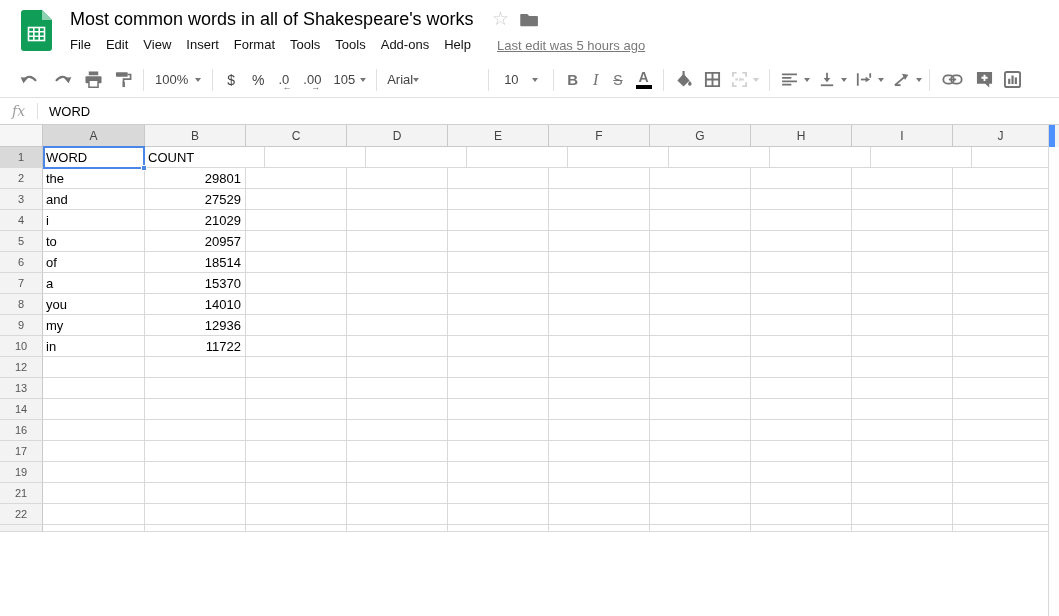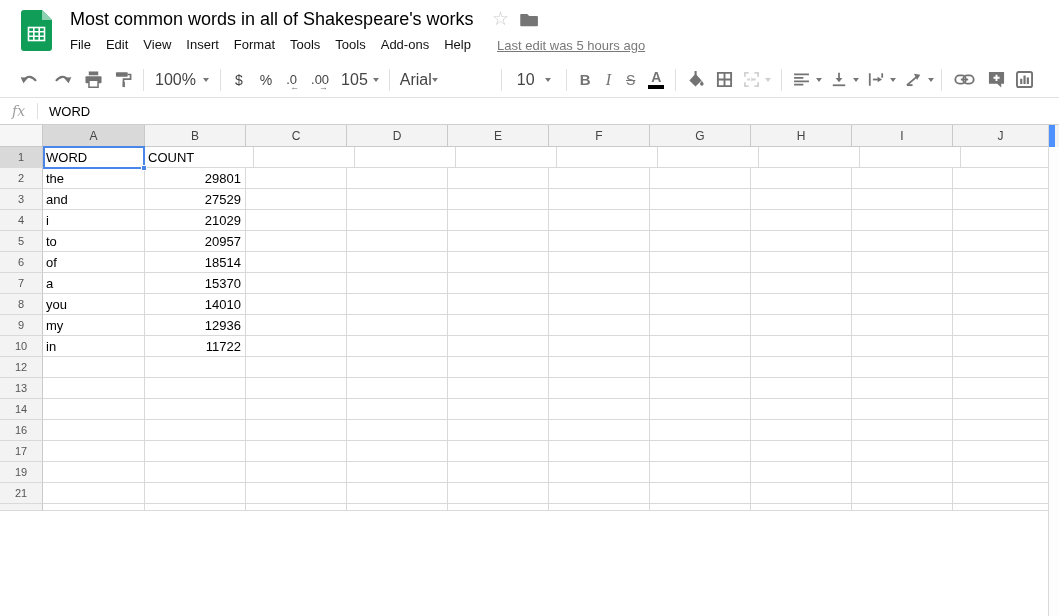--- a/index.html
+++ b/index.html
@@ -15,21 +15,21 @@
   #folder { position:absolute; left:520px; top:13px; cursor:pointer; }
   #menu-row { position:absolute; left:70px; top:37px; display:flex; }
   .menu-item { font-size:13px; color:#111; margin-right:15px; cursor:pointer; white-space:nowrap; }
   #last-edit { position:absolute; left:497px; top:38px; font-size:13px; color:#797979; text-decoration:underline; cursor:pointer; white-space:nowrap; }
 
   
   #toolbar { position:absolute; left:0; top:62px; width:1059px; height:36px; background:#fff;
              border-bottom:1px solid #e0e0e0; display:flex; align-items:center; padding-left:20px; }
   .tbtn { display:flex; align-items:center; justify-content:center; color:#737373; cursor:pointer; flex:none; }
   .tdiv { width:1px; height:22px; background:#e0e0e0; flex:none; }
-  .ttext { font-size:16px; color:#444; }
+  .ttext { font-size:13px; color:#444; }
   .dd { width:0; height:0; border-left:3.5px solid transparent; border-right:3.5px solid transparent;
         border-top:4px solid #777; display:inline-block; flex:none; }
   .dd.dis { border-top-color:#cfcfcf; }
   .b-label { font-weight:bold; font-size:15px; color:#737373; }
   .i-label { font-style:italic; font-family:"Liberation Serif", serif; font-size:16px; color:#737373; }
   .s-label { font-size:14px; color:#737373; text-decoration:line-through; }
   .color-a { display:flex; flex-direction:column; align-items:center; }
   .color-a .a-txt { font-size:14px; font-weight:bold; color:#737373; line-height:14px; }
   .color-a .a-bar { width:16px; height:4px; background:#000; margin-top:1px; }
   .numfmt { position:relative; font-size:13px; color:#444; }
@@ -284,21 +284,21 @@
         <div class="col-header" style="width: 101px;">F</div>
         <div class="col-header" style="width: 101px;">G</div>
         <div class="col-header" style="width: 101px;">H</div>
         <div class="col-header" style="width: 101px;">I</div>
         <div class="col-header" style="width: 96px;">J</div>
       </div>
     <div id="grid-body">
         <div class="grid-row">
           <div class="row-header selected">1</div>
           <div class="cell align-left" style="width: 102px;">WORD</div>
-          <div class="cell align-left" style="width: 109px;">COUNT</div>
+          <div class="cell align-left" style="width: 120px;">COUNT</div>
           <div class="cell align-left" style="width: 101px;"></div>
           <div class="cell align-left" style="width: 101px;"></div>
           <div class="cell align-left" style="width: 101px;"></div>
           <div class="cell align-left" style="width: 101px;"></div>
           <div class="cell align-left" style="width: 101px;"></div>
           <div class="cell align-left" style="width: 101px;"></div>
           <div class="cell align-left" style="width: 101px;"></div>
           <div class="cell align-left" style="width: 96px;"></div>
         </div>
         <div class="grid-row">
@@ -491,20 +491,33 @@
           <div class="cell align-left" style="width: 101px;"></div>
           <div class="cell align-left" style="width: 101px;"></div>
           <div class="cell align-left" style="width: 101px;"></div>
           <div class="cell align-left" style="width: 101px;"></div>
           <div class="cell align-left" style="width: 101px;"></div>
           <div class="cell align-left" style="width: 101px;"></div>
           <div class="cell align-left" style="width: 96px;"></div>
         </div>
         <div class="grid-row">
           <div class="row-header">21</div>
+          <div class="cell align-left" style="width: 102px;"></div>
+          <div class="cell align-right" style="width: 101px;"></div>
+          <div class="cell align-left" style="width: 101px;"></div>
+          <div class="cell align-left" style="width: 101px;"></div>
+          <div class="cell align-left" style="width: 101px;"></div>
+          <div class="cell align-left" style="width: 101px;"></div>
+          <div class="cell align-left" style="width: 101px;"></div>
+          <div class="cell align-left" style="width: 101px;"></div>
+          <div class="cell align-left" style="width: 101px;"></div>
+          <div class="cell align-left" style="width: 96px;"></div>
+        </div>
+        <div class="grid-row">
+          <div class="row-header">22</div>
           <div class="cell align-left" style="width: 102px;"></div>
           <div class="cell align-right" style="width: 101px;"></div>
           <div class="cell align-left" style="width: 101px;"></div>
           <div class="cell align-left" style="width: 101px;"></div>
           <div class="cell align-left" style="width: 101px;"></div>
           <div class="cell align-left" style="width: 101px;"></div>
           <div class="cell align-left" style="width: 101px;"></div>
           <div class="cell align-left" style="width: 101px;"></div>
           <div class="cell align-left" style="width: 101px;"></div>
           <div class="cell align-left" style="width: 96px;"></div>

